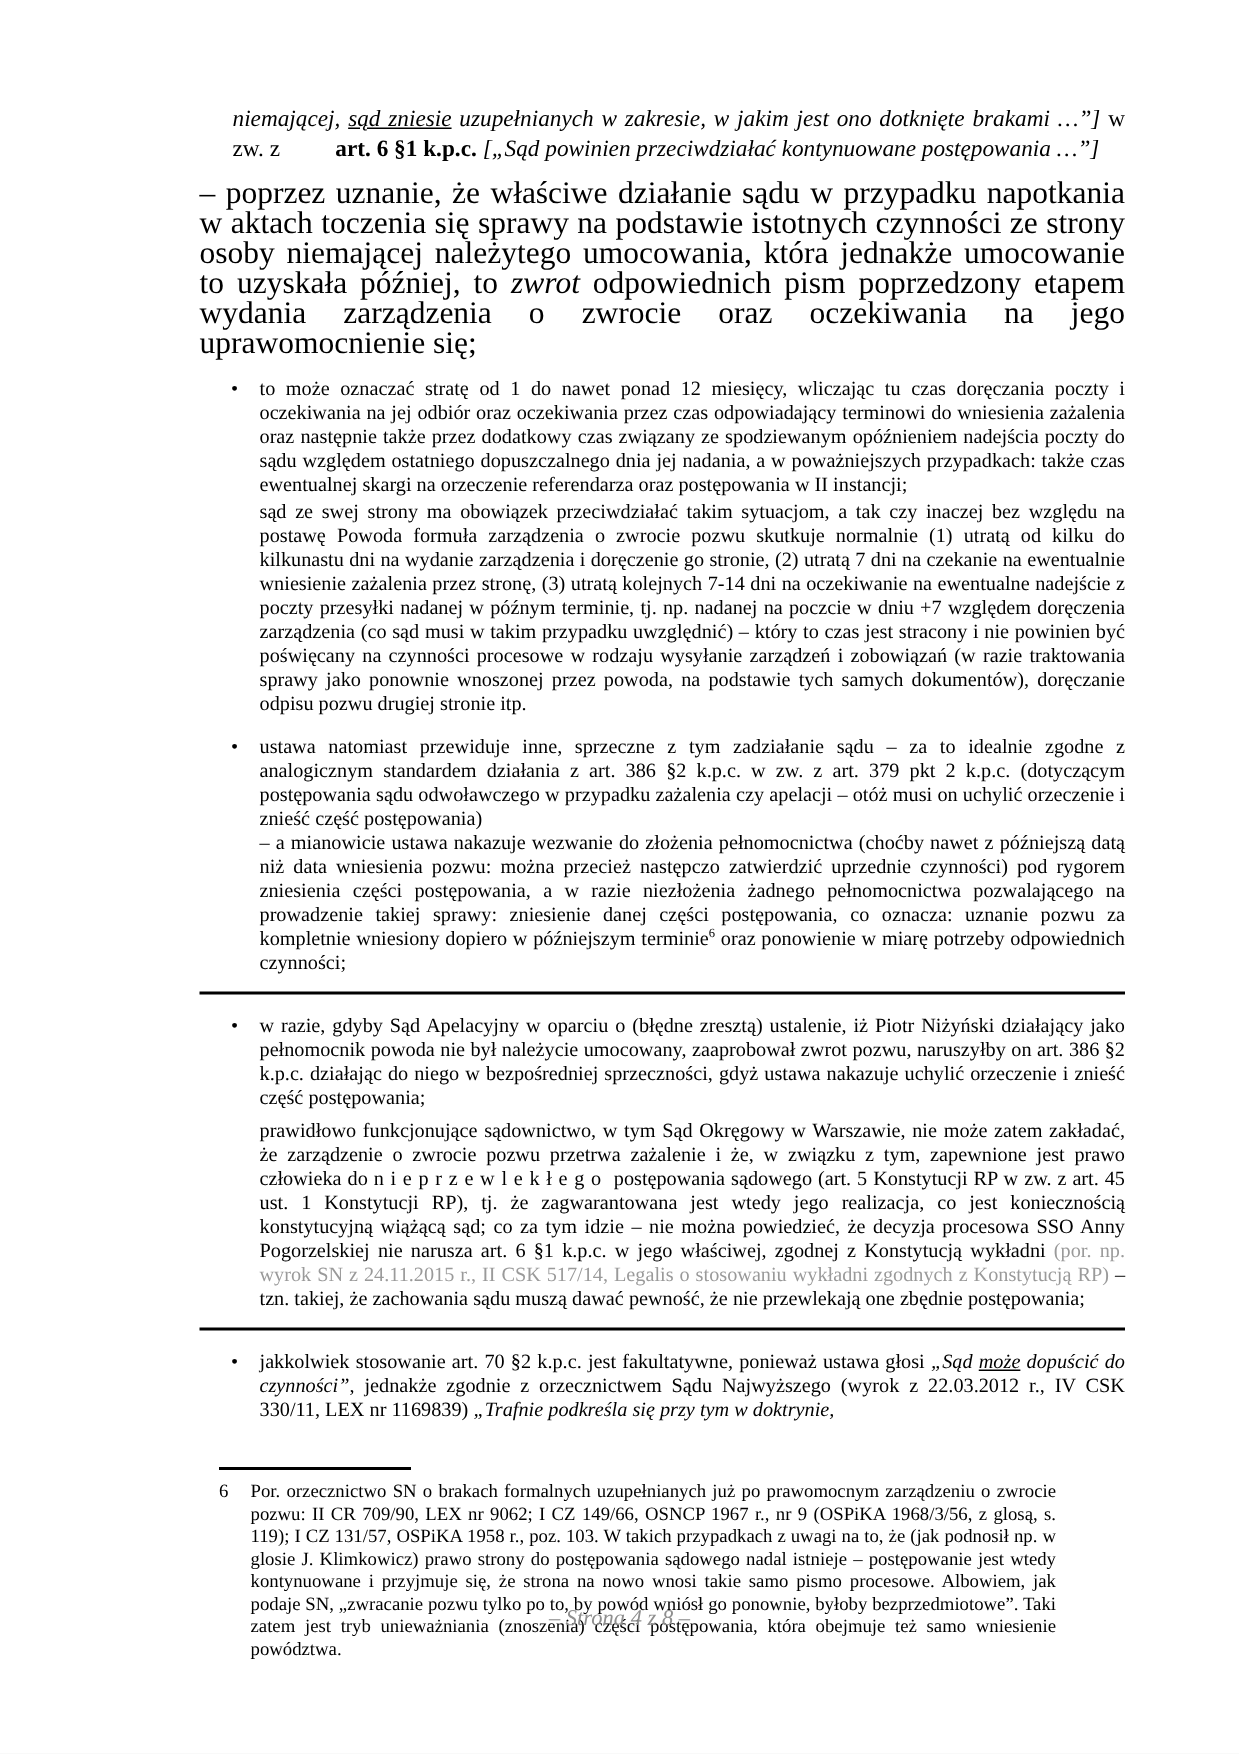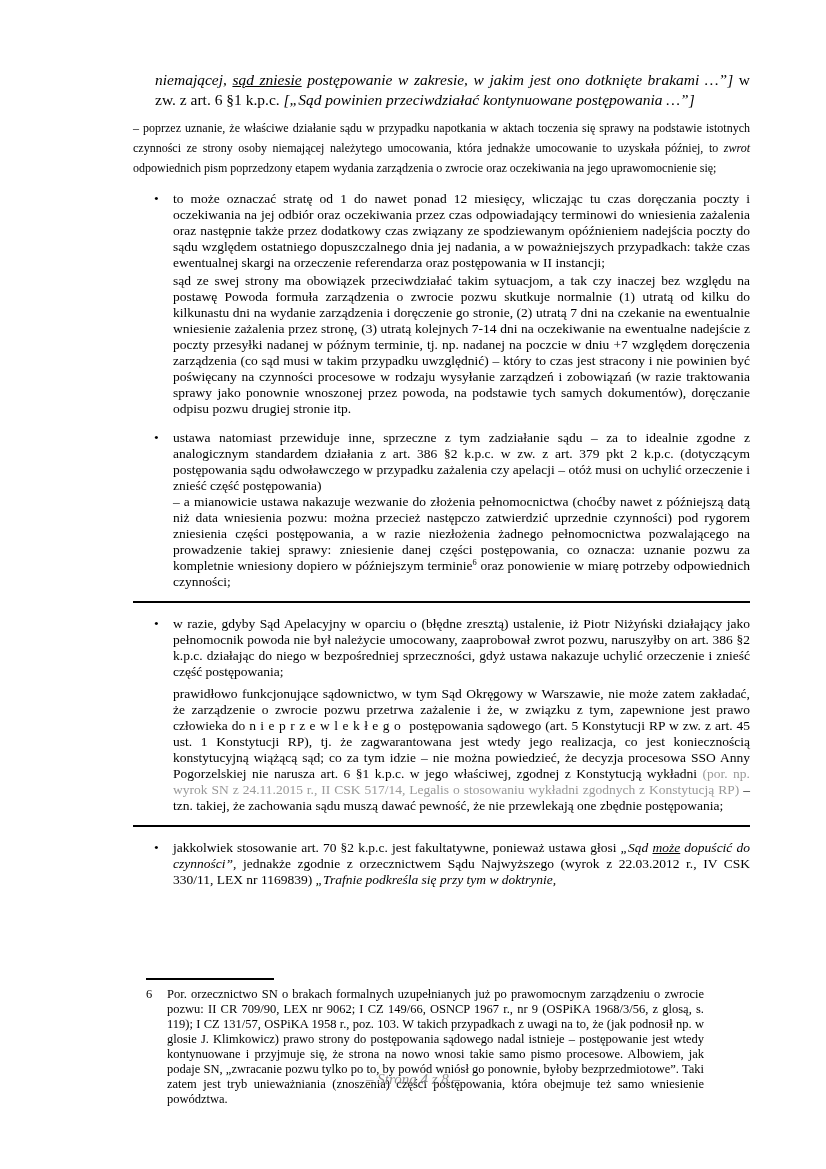--- a/index.html
+++ b/index.html
@@ -24,21 +24,21 @@
     left:133px;top:70px;
     width:617px;
   }
   .quote-cont{
     margin-left:22px;
     font-size:15.5px;line-height:20px;
     text-align:justify;
   }
   .dash-para{
     margin-top:8px;
-    font-size:12px;line-height:20px;
+    font-size:21px;line-height:20px;
     text-align:justify;
   }
   .bullets{margin-top:10px;}
   .bullet-item{
     display:flex;
     margin-top:13px;
     font-size:13.5px;line-height:16px;
   }
   .bullet-marker{
     flex:0 0 40px;
@@ -71,33 +71,33 @@
   .page-footer{
     position:absolute;
     left:0;right:0;bottom:81px;
     text-align:center;
     font-size:15px;
     font-style:italic;
     color:var(--footer-gray);
   }
   
   .seg-i{font-style:italic;}
-  .seg-b{font-weight:normal;}
+  .seg-b{font-weight:bold;margin-left:33px;}
   .seg-u{text-decoration:underline;font-style:italic;}
   .seg-gray{color:var(--citation-gray);margin-top:28px;}
   .seg-sup{font-size:0.62em;vertical-align:super;line-height:0;}
   .seg-spaced{letter-spacing:0.33em;}
 </style>
 </head>
 <body>
 
 <div class="page">
   <div class="content">
 
-    <div class="quote-cont"><span class="seg-i">niemającej, </span><span class="seg-i seg-u">sąd zniesie</span><span class="seg-i"> postępowanie w zakresie, w jakim jest ono dotknięte brakami …”]</span><span>  w zw. z </span><span class="seg-b">art. 6 §1 k.p.c.</span><span> </span><span class="seg-i">[„Sąd powinien przeciwdziałać kontynuowane postępowania …”]</span></div>
+    <div class="quote-cont"><span class="seg-i">niemającej, </span><span class="seg-i seg-u">sąd zniesie</span><span class="seg-i"> uzupełnianych w zakresie, w jakim jest ono dotknięte brakami …”]</span><span>  w zw. z </span><span class="seg-b">art. 6 §1 k.p.c.</span><span> </span><span class="seg-i">[„Sąd powinien przeciwdziałać kontynuowane postępowania …”]</span></div>
 
     <div class="dash-para"><span>– poprzez uznanie, że właściwe działanie sądu w przypadku napotkania w aktach toczenia się sprawy na podstawie istotnych czynności ze strony osoby niemającej należytego umocowania, która jednakże umocowanie to uzyskała później, to </span><span class="seg-i">zwrot</span><span> odpowiednich pism poprzedzony etapem wydania zarządzenia o zwrocie oraz oczekiwania na jego uprawomocnienie się;</span></div>
 
     <div class="bullets">
 
       <div class="bullet-item">
         <span class="bullet-marker">•</span>
         <div class="bullet-body">
           <p><span>to może oznaczać stratę od 1 do nawet ponad 12 miesięcy, wliczając tu czas doręczania poczty i oczekiwania na jej odbiór oraz oczekiwania przez czas odpowiadający terminowi do wniesienia zażalenia oraz następnie także przez dodatkowy czas związany ze spodziewanym opóźnieniem nadejścia poczty do sądu względem ostatniego dopuszczalnego dnia jej nadania, a w poważniejszych przypadkach: także czas ewentualnej skargi na orzeczenie referendarza oraz postępowania w II instancji;</span></p>
           <p class="gap2"><span>sąd ze swej strony ma obowiązek przeciwdziałać takim sytuacjom, a tak czy inaczej bez względu na postawę Powoda formuła zarządzenia o zwrocie pozwu skutkuje normalnie (1) utratą od kilku do kilkunastu dni na wydanie zarządzenia i doręczenie go stronie, (2) utratą 7 dni na czekanie na ewentualnie wniesienie zażalenia przez stronę, (3) utratą kolejnych 7-14 dni na oczekiwanie na ewentualne nadejście z poczty przesyłki nadanej w późnym terminie, tj. np. nadanej na poczcie w dniu +7 względem doręczenia zarządzenia (co sąd musi w takim przypadku uwzględnić) – który to czas jest stracony i nie powinien być poświęcany na czynności procesowe w rodzaju wysyłanie zarządzeń i zobowiązań (w razie traktowania sprawy jako ponownie wnoszonej przez powoda, na podstawie tych samych dokumentów), doręczanie odpisu pozwu drugiej stronie itp.</span></p>

